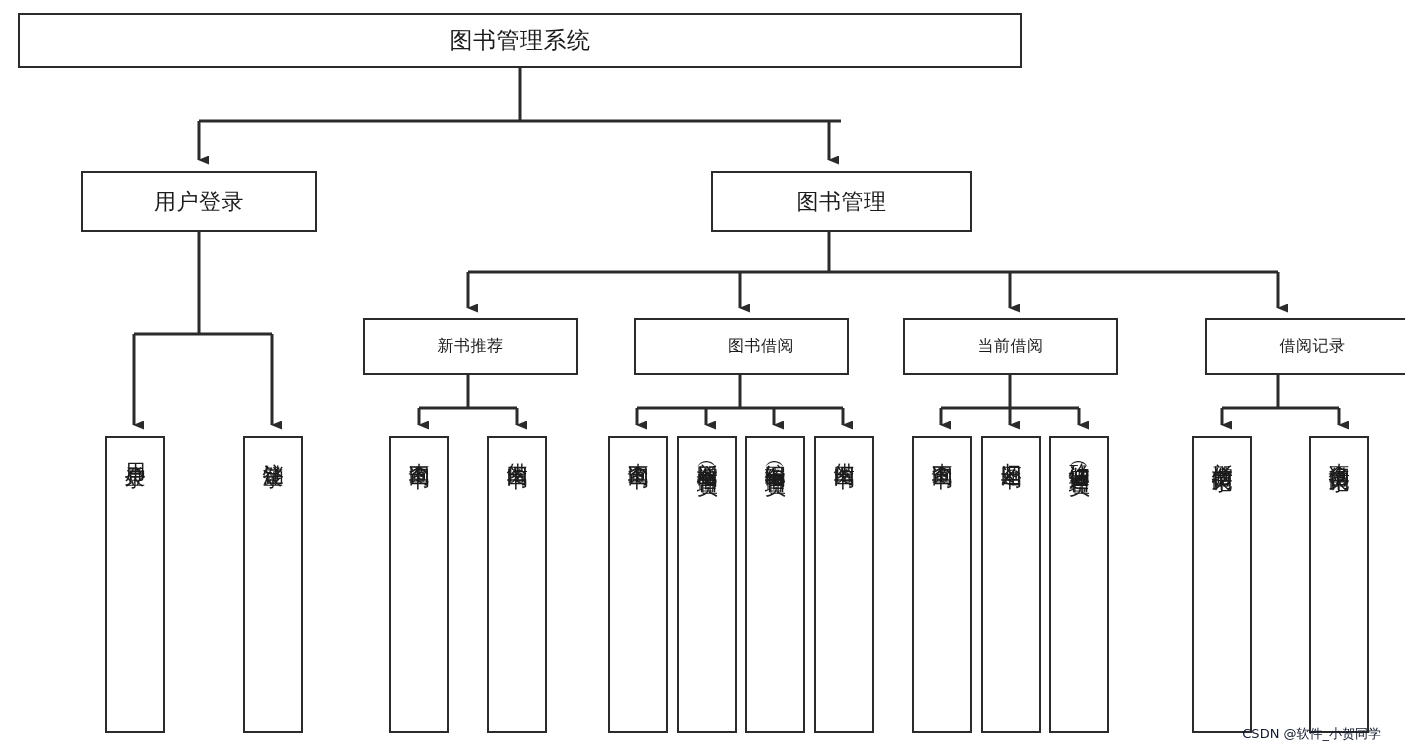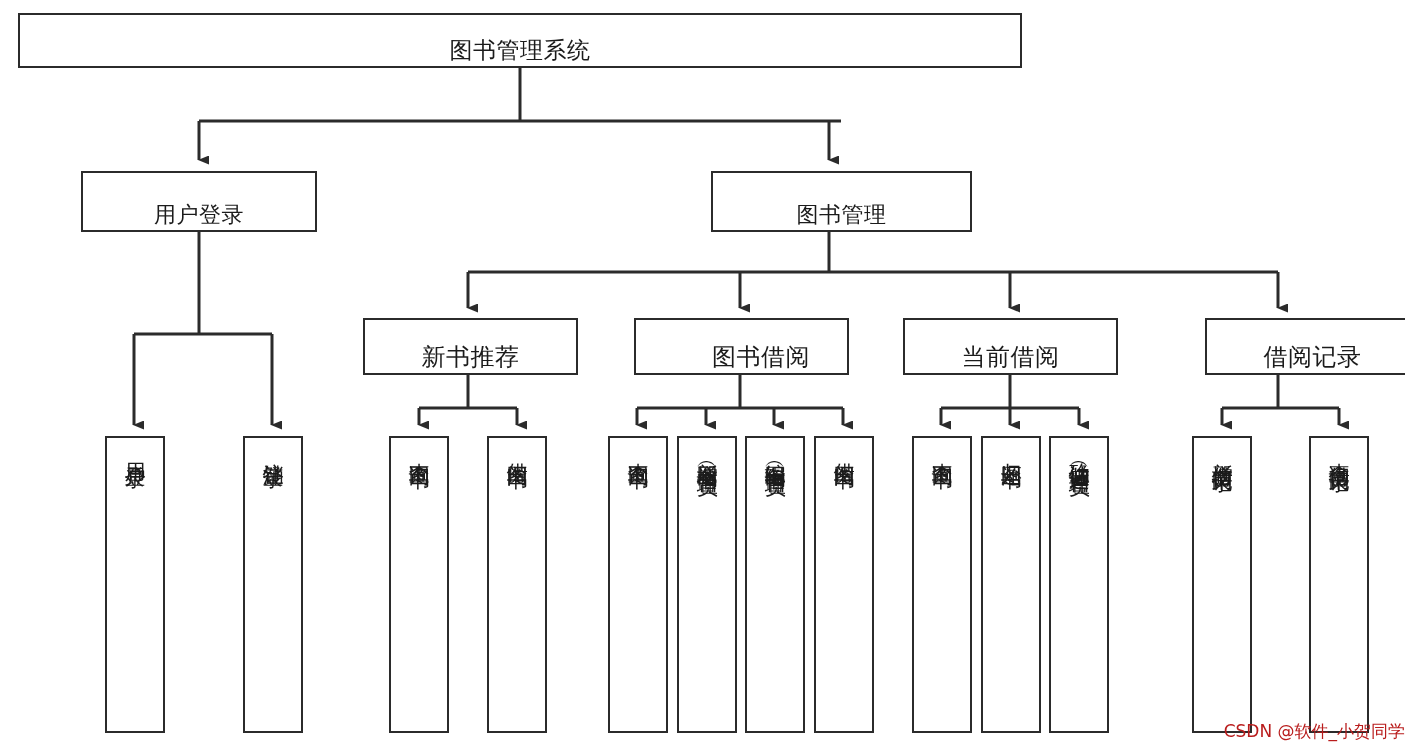--- a/index.html
+++ b/index.html
@@ -29,51 +29,50 @@
     position: absolute;
     box-sizing: border-box;
     border: 2px solid #2b2b2b;
     background: #ffffff;
     display: flex;
     align-items: center;
     justify-content: center;
   }
   .node.lvl0, .node.lvl1, .node.lvl2 {
     border-width: 2px;
-    align-items: flex-end;
   }
   .node-label {
     color: #1b1b1b;
     letter-spacing: 0.5px;
     white-space: nowrap;
   }
   .node.lvl0 .node-label { font-size: 23px; }
   .node.lvl1 .node-label { font-size: 22px; }
-  .node.lvl2 .node-label { font-size: 24px; }
+  .node.lvl2 .node-label { font-size: 16px; }
 
   .node.leaf {
     align-items: flex-start;
     justify-content: center;
     padding-top: 8px;
   }
   .node.leaf .node-label {
     writing-mode: vertical-rl;
     text-orientation: upright;
     font-size: 21px;
     line-height: 1.08;
     letter-spacing: 2px;
     white-space: normal;
     max-height: 100%;
   }
   .watermark {
     position: absolute;
-    right: 0;
+    right: 24px;
     bottom: 4px;
-    font-size: 17px;
-    color: #b91c1c;
+    font-size: 13px;
+    color: #0f172a;
     white-space: nowrap;
     pointer-events: none;
   }
 </style>
 </head>
 <body>
 
 <div id="canvas">
 
   <svg class="wires" viewBox="0 0 1405 747" xmlns="http://www.w3.org/2000/svg">

